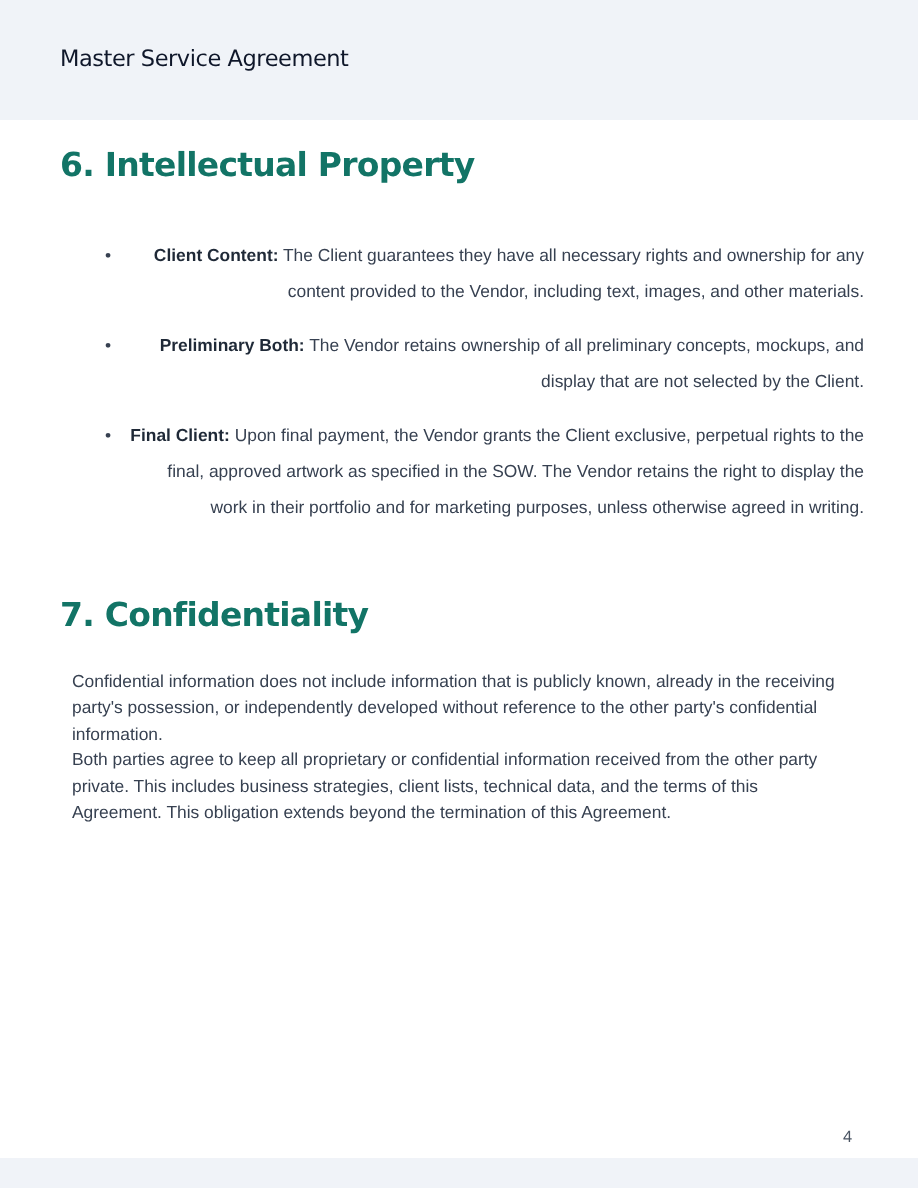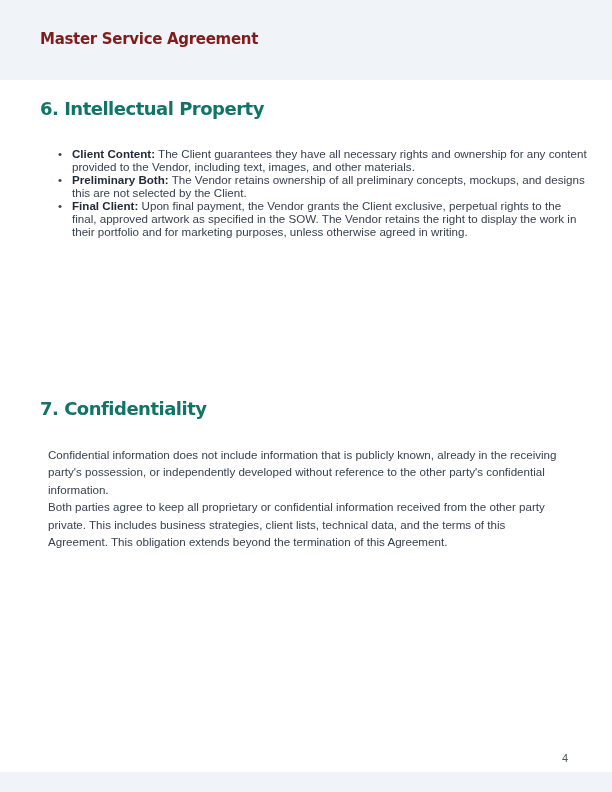--- a/index.html
+++ b/index.html
@@ -1,42 +1,42 @@
 <!DOCTYPE html>
 <html><head>
 <meta charset="utf-8">
 <style>
   html, body { margin:0; padding:0; }
   body { width:612px; height:792px; position:relative; background:#ffffff; font-family:"Liberation Sans", sans-serif; overflow:hidden; }
   .header { position:absolute; left:0; top:0; width:612px; height:80px; background:#f0f3f8; }
-  .doc-title { position:absolute; left:40px; top:30px; font-family:"DejaVu Sans", sans-serif; font-weight:bold; font-size:15px; color:#7f1d1d; letter-spacing:-0.3px; }
-  .section-heading { position:absolute; left:40px; font-family:"DejaVu Sans", sans-serif; font-weight:bold; font-size:18px; color:#127466; letter-spacing:-0.5px; margin:0; }
+  .doc-title { position:absolute; left:40px; top:30px; font-family:"DejaVu Sans", sans-serif; font-weight:normal; font-size:15px; color:#0f172a; letter-spacing:-0.3px; }
+  .section-heading { position:absolute; left:40px; font-family:"DejaVu Sans", sans-serif; font-weight:bold; font-size:22px; color:#127466; letter-spacing:-0.5px; margin:0; }
   .h6 { top:98px; }
   .h7 { top:398px; }
   ul.ip-list { position:absolute; left:48px; top:147px; width:516px; margin:0; padding:0 0 0 24px; list-style:none; }
-  ul.ip-list li { position:relative; font-size:11.6px; line-height:13px; color:#374151; margin:0; }
+  ul.ip-list li { position:relative; font-size:11.6px; line-height:24px; color:#374151; margin:12px;text-align:right; }
   ul.ip-list li::before { content:"\2022"; position:absolute; left:-14px; top:0; color:#374151; }
   ul.ip-list li b { color:#1f2937; }
   .conf { position:absolute; left:48px; top:446px; width:516px; font-size:11.6px; line-height:17.4px; color:#374151; }
   .conf p { margin:0; }
   .page-num { position:absolute; left:562px; top:752px; font-size:11px; color:#4b5563; }
   .footer { position:absolute; left:0; top:772px; width:612px; height:20px; background:#f0f3f8; }
 </style>
 </head>
 <body>
 
 <div class="header">
   <div class="doc-title">Master Service Agreement</div>
 </div>
 
 <h2 class="section-heading h6">6. Intellectual Property</h2>
 
 <ul class="ip-list">
   <li><b>Client Content:</b><span> The Client guarantees they have all necessary rights and ownership for any content provided to the Vendor, including text, images, and other materials.</span></li>
-  <li><b>Preliminary Both:</b><span> The Vendor retains ownership of all preliminary concepts, mockups, and designs this are not selected by the Client.</span></li>
+  <li><b>Preliminary Both:</b><span> The Vendor retains ownership of all preliminary concepts, mockups, and display that are not selected by the Client.</span></li>
   <li><b>Final Client:</b><span> Upon final payment, the Vendor grants the Client exclusive, perpetual rights to the final, approved artwork as specified in the SOW. The Vendor retains the right to display the work in their portfolio and for marketing purposes, unless otherwise agreed in writing.</span></li>
 </ul>
 
 <h2 class="section-heading h7">7. Confidentiality</h2>
 
 <div class="conf">
   <p>Confidential information does not include information that is publicly known, already in the receiving party's possession, or independently developed without reference to the other party's confidential information.</p>
   <p>Both parties agree to keep all proprietary or confidential information received from the other party private. This includes business strategies, client lists, technical data, and the terms of this Agreement. This obligation extends beyond the termination of this Agreement.</p>
 </div>
 

